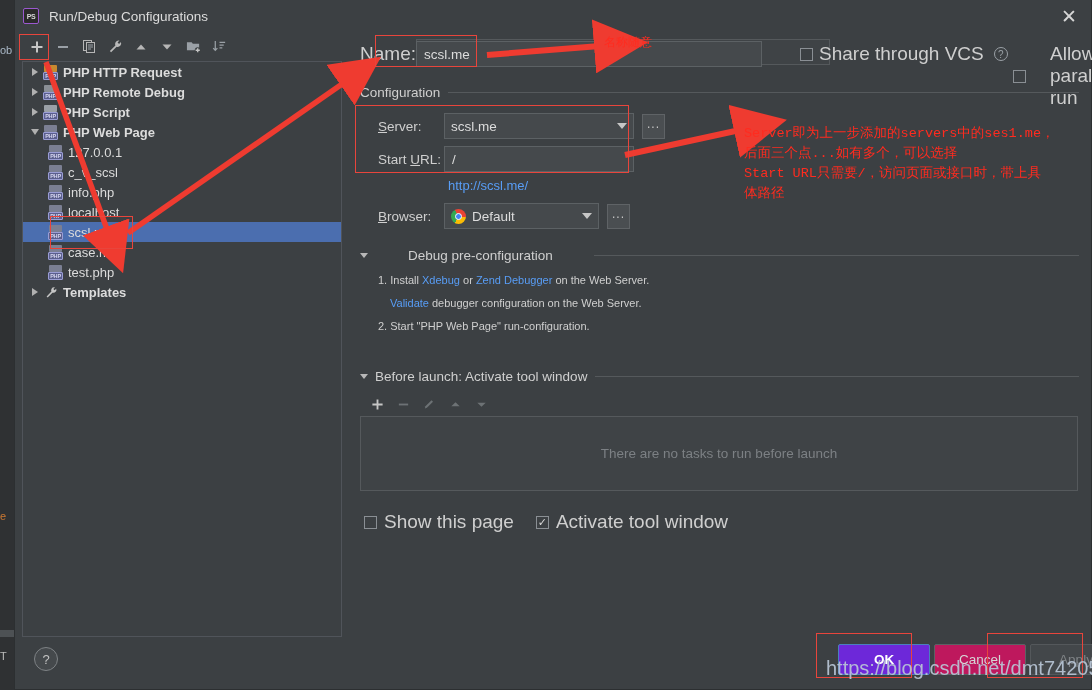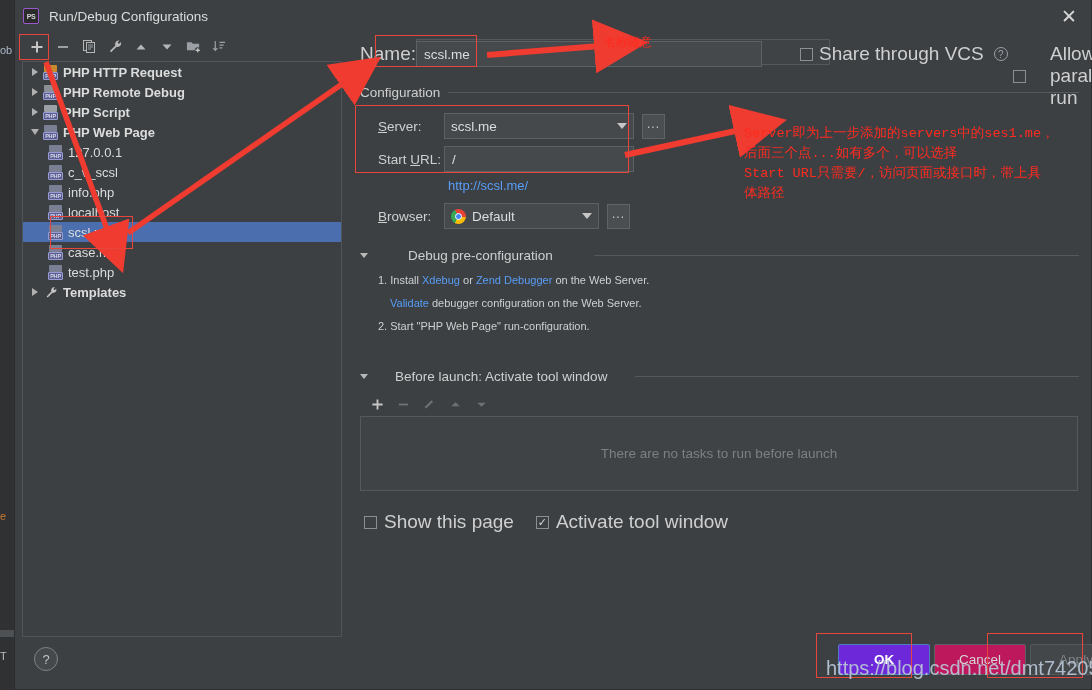--- a/index.html
+++ b/index.html
@@ -245,21 +245,21 @@
     box-sizing:border-box;
   }
 
   #dbg-hdr { left: 8px; top: 215px; gap: 33px; }
   .dbg-line { position: absolute; font-size: 11px; color: #cfcfcf; white-space: nowrap; }
   .lnk { color: #589df6; cursor: pointer; }
   #dbg1 { left: 26px; top: 241px; }
   #dbg2 { left: 38px; top: 264px; }
   #dbg3 { left: 26px; top: 287px; }
 
-  #bl-hdr { left: 8px; top: 336px; gap: 20px; }
+  #bl-hdr { left: 8px; top: 336px; }
   #bl-toolbar { position:absolute; left: 14px; top: 360px; display:flex; align-items:center; gap:4px;}
   .bl-tb { width: 22px; height: 22px; display:flex;align-items:center;justify-content:center; cursor:pointer;}
   #task-box {
     position: absolute; left: 8px; top: 383px;
     width: 718px; height: 75px;
     border: 1px solid #55595c;
     background: #3f4346;
     display: flex; align-items: center; justify-content: center;
   }
   #task-empty { color: #7c8084; font-size: 13.5px; }

